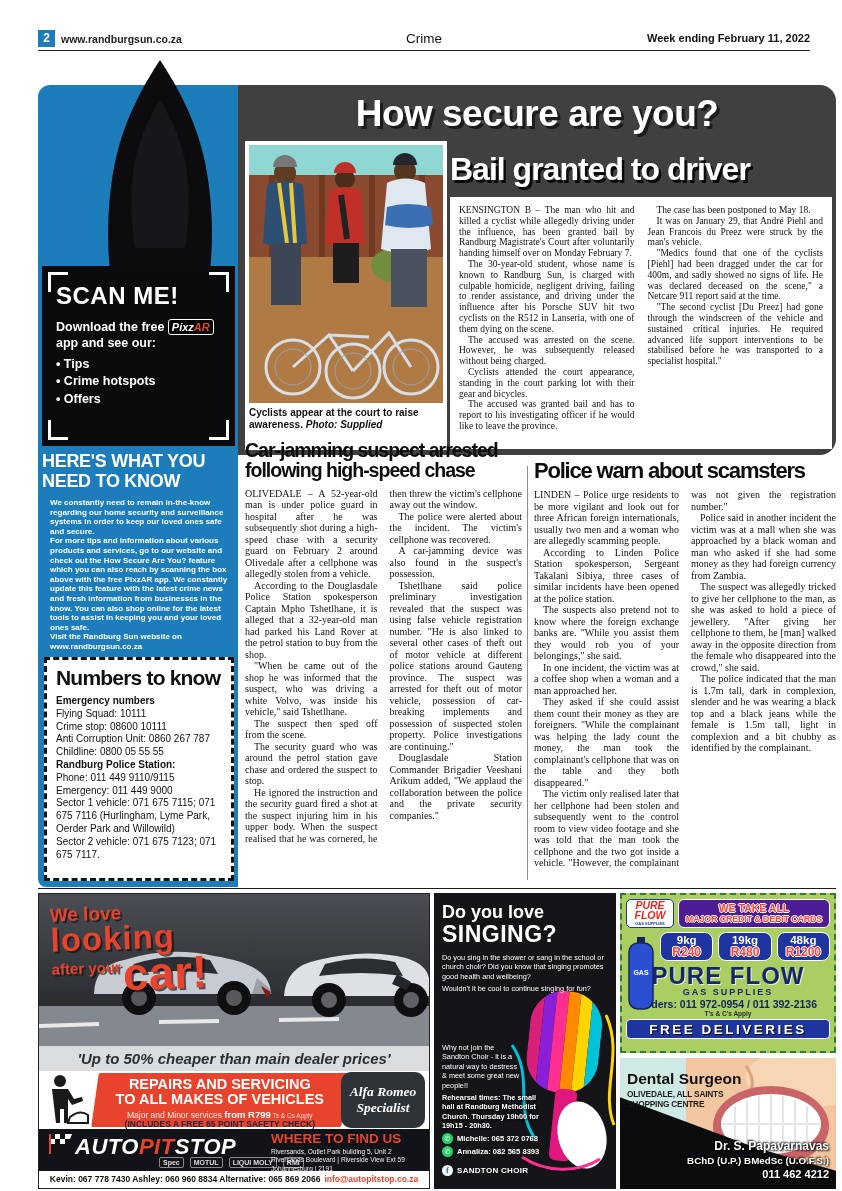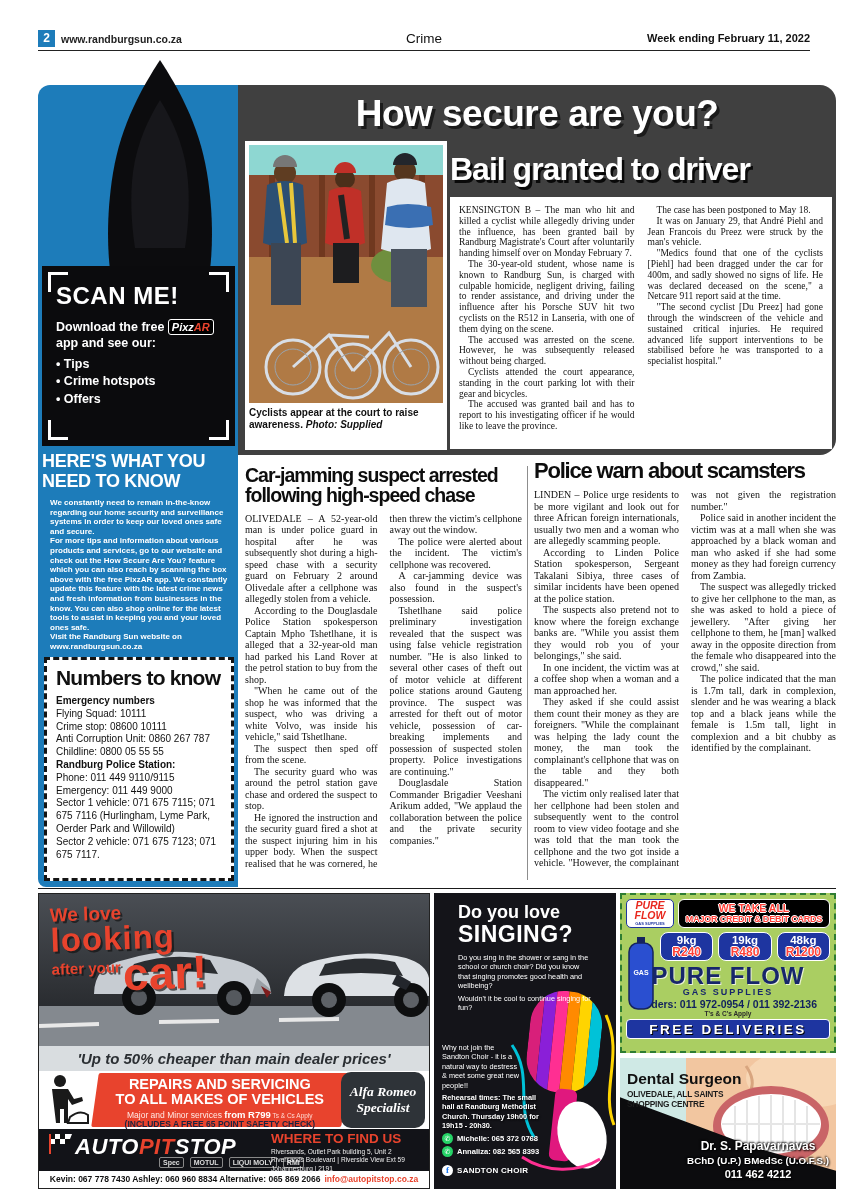--- a/index.html
+++ b/index.html
@@ -66,21 +66,21 @@
              font-size:32px;font-weight:bold;letter-spacing:-1px;line-height:52px;white-space:nowrap;
              text-shadow:2.5px 2.5px 0 rgba(0,0,0,.85)}
   .bail-body{position:absolute;left:212px;top:112px;width:382px;height:252px;background:#fff;
              padding:8px 9px;columns:2;column-gap:13px;column-fill:auto;overflow:hidden;
              font-family:"Liberation Serif",serif;font-size:9.5px;line-height:10.8px;text-align:justify}
   .bail-body p{text-indent:9px}
   .bail-body p:first-child{text-indent:0}
 
   
   .article{position:absolute;font-family:"Liberation Serif",serif}
-  #carjam{left:245px;top:465px;width:277px;height:428px}
+  #carjam{left:245px;top:440px;width:277px;height:428px}
   #scamster{left:534px;top:459px;width:302px;height:428px}
   .art-head{font-family:"Liberation Sans",sans-serif;font-weight:bold;color:#0d0d0d;line-height:1.05;margin-bottom:7px}
   #carjam .art-head{font-size:19.5px;letter-spacing:-1px}
   #scamster .art-head{font-size:22px;letter-spacing:-1.2px}
   .art-body{columns:2;column-gap:12px;column-fill:auto;overflow:hidden;
             font-size:10px;line-height:11.5px;text-align:justify}
   #carjam .art-body{height:372px}
   #scamster .art-body{height:392px}
   .art-body p{text-indent:9px}
   .art-body p:first-child{text-indent:0}
@@ -118,21 +118,21 @@
   .ap-brands{position:absolute;left:120px;bottom:3px;font-size:7px;color:#ddd;display:flex;gap:6px;align-items:center}
   .brand-chip{border:1px solid #888;border-radius:2px;padding:0 3px;line-height:9px;font-weight:bold}
   .ap-find{position:absolute;right:6px;top:3px;width:152px}
   .ap-ft{color:#e8432d;font-weight:bold;font-size:13.5px;line-height:1}
   .ap-fa{font-size:6.6px;line-height:1.3;color:#eee;margin-top:2px}
   .ap-contacts{height:17px;font-size:8.5px;font-weight:bold;text-align:center;line-height:17px;color:#111}
   .ap-contacts .mail{color:#e8432d;margin-left:4px}
 
   
   .choir-ad{position:absolute;left:434px;top:893px;width:182px;height:296px;background:#141419;
-            color:#fff;padding:10px 24px;overflow:hidden}
+            color:#fff;padding:10px 8px;overflow:hidden}
   .ch-t1{font-size:18px;font-weight:bold;line-height:1}
   .ch-t2{font-size:23px;font-weight:bold;letter-spacing:.5px}
   .ch-intro{font-size:7.3px;line-height:1.3;margin-top:5px;position:relative;z-index:2}
   .ch-intro2{font-size:7.3px;line-height:1.3;margin-top:3px;position:relative;z-index:2}
   .mic{position:absolute;right:-8px;top:92px;z-index:1}
   .ch-why{position:absolute;left:8px;top:150px;width:78px;font-size:7.3px;line-height:1.3;z-index:2}
   .ch-reh{position:absolute;left:8px;top:200px;width:102px;font-size:7.3px;line-height:1.3;
           font-weight:bold;z-index:2;text-shadow:1px 1px 2px #000}
   .ch-contacts{position:absolute;left:8px;top:240px;z-index:2}
   .ch-row{display:flex;align-items:center;gap:4px;margin-bottom:2px}
@@ -144,21 +144,21 @@
            font-size:9px;text-align:center;line-height:11px;font-family:"Liberation Serif",serif}
   .ch-fbt{font-size:8px;font-weight:bold;letter-spacing:.3px}
 
   
   .pf-ad{position:absolute;left:620px;top:893px;width:216px;height:160px;background:#aace62;
          border:2px dashed #2e7d32;padding:4px;overflow:hidden}
   .pf-row1{display:flex;gap:4px}
   .pf-logo{width:48px;background:#fff;border:1.5px solid #1e35a0;border-radius:5px;text-align:center;padding:1px 0}
   .pf-lg{color:#e8281e;font-weight:bold;font-style:italic;font-size:10.5px;line-height:.95}
   .pf-lgs{font-size:4px;color:#1e35a0;font-weight:bold}
-  .pf-card{flex:1;background:#000000;border:1.5px solid #fff;border-radius:6px;text-align:center;padding:2px 6px}
+  .pf-card{flex:1;background:#4c1d95;border:1.5px solid #fff;border-radius:6px;text-align:center;padding:2px 6px}
   .outl-red{color:#ff4038;font-weight:bold;
             text-shadow:-1px 0 0 #fff,1px 0 0 #fff,0 -1px 0 #fff,0 1px 0 #fff}
   .pf-c1{font-size:10.5px}.pf-c2{font-size:9px;letter-spacing:-.2px}
   .pf-cyl{position:absolute;left:6px;top:42px}
   .pf-prices{display:flex;gap:5px;margin:4px 0 0 34px}
   .pf-price{flex:1;background:#1e35a0;border:1.5px solid #fff;border-radius:8px;text-align:center;padding:1px 0}
   .pf-size{font-size:11.5px;font-weight:bold;color:#fff;line-height:1.05}
   .pf-amt{font-size:12px;line-height:1.05}
   .pf-name{text-align:center;font-size:24px;font-weight:bold;color:#17266b;letter-spacing:1px;
            line-height:1;margin-top:3px;text-shadow:1px 1px 0 #e9f2d4}
@@ -170,21 +170,21 @@
            text-shadow:1px 1px 0 #000}
 
   
   .dent-ad{position:absolute;left:620px;top:1058px;width:216px;height:131px;background:#cfe9e5;overflow:hidden}
   .dent-ad .smile{position:absolute;right:0;top:0}
   .dent-wedge{position:absolute;inset:0;background:#0c0c0e;
               clip-path:polygon(0 30%,62% 68%,100% 86%,100% 100%,0 100%)}
   .dt-title{position:absolute;left:7px;top:12px;font-size:15.5px;font-weight:bold;color:#101010;z-index:2}
   .dt-loc{position:absolute;left:7px;top:32px;font-size:8.3px;font-weight:bold;color:#1c1c1c;
           line-height:1.15;z-index:2;letter-spacing:-.2px}
-  .dt-doc{position:absolute;right:7px;bottom:7px;text-align:center;color:#fff;font-weight:bold;z-index:2;
+  .dt-doc{position:absolute;right:7px;bottom:7px;text-align:right;color:#fff;font-weight:bold;z-index:2;
           text-shadow:1px 1px 2px #000,-1px -1px 2px #000;line-height:1.35}
   .dt-d1{font-size:12px}.dt-d2{font-size:9.8px}.dt-d3{font-size:11px}
 </style>
 </head>
 <body>
 
 <div class="page">
 
   <div class="hdr">
     <div class="num">2</div>

